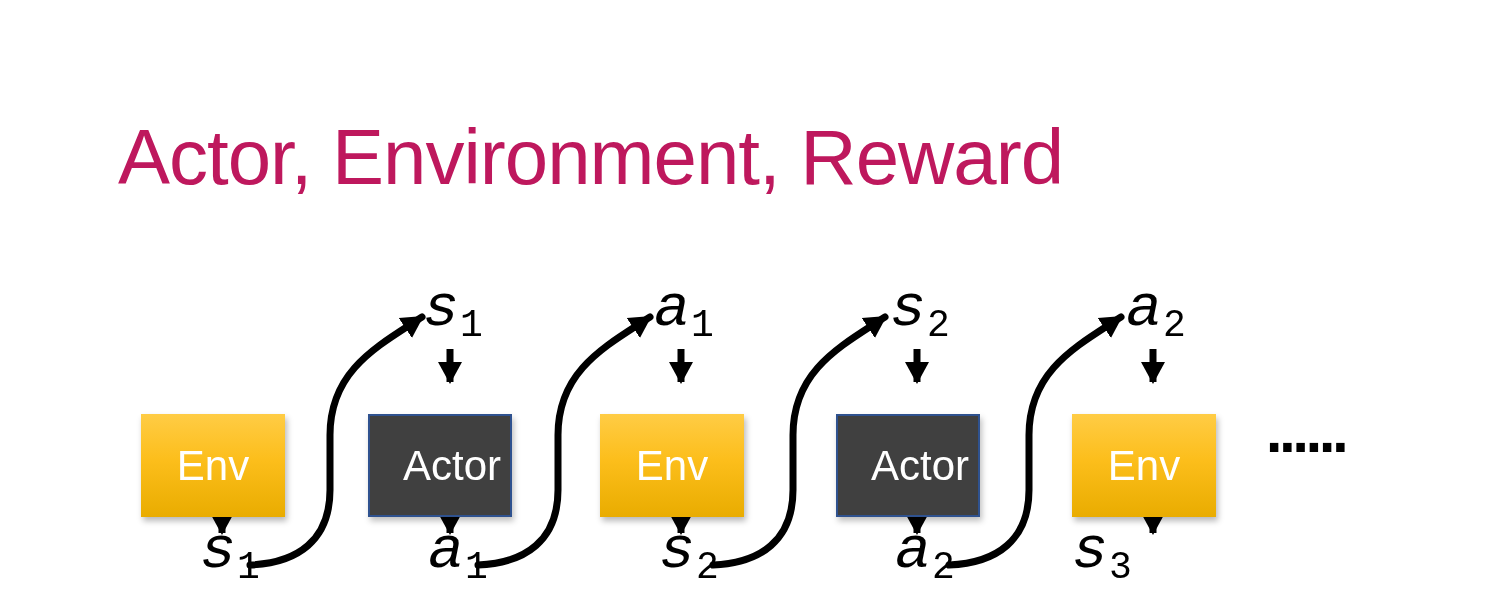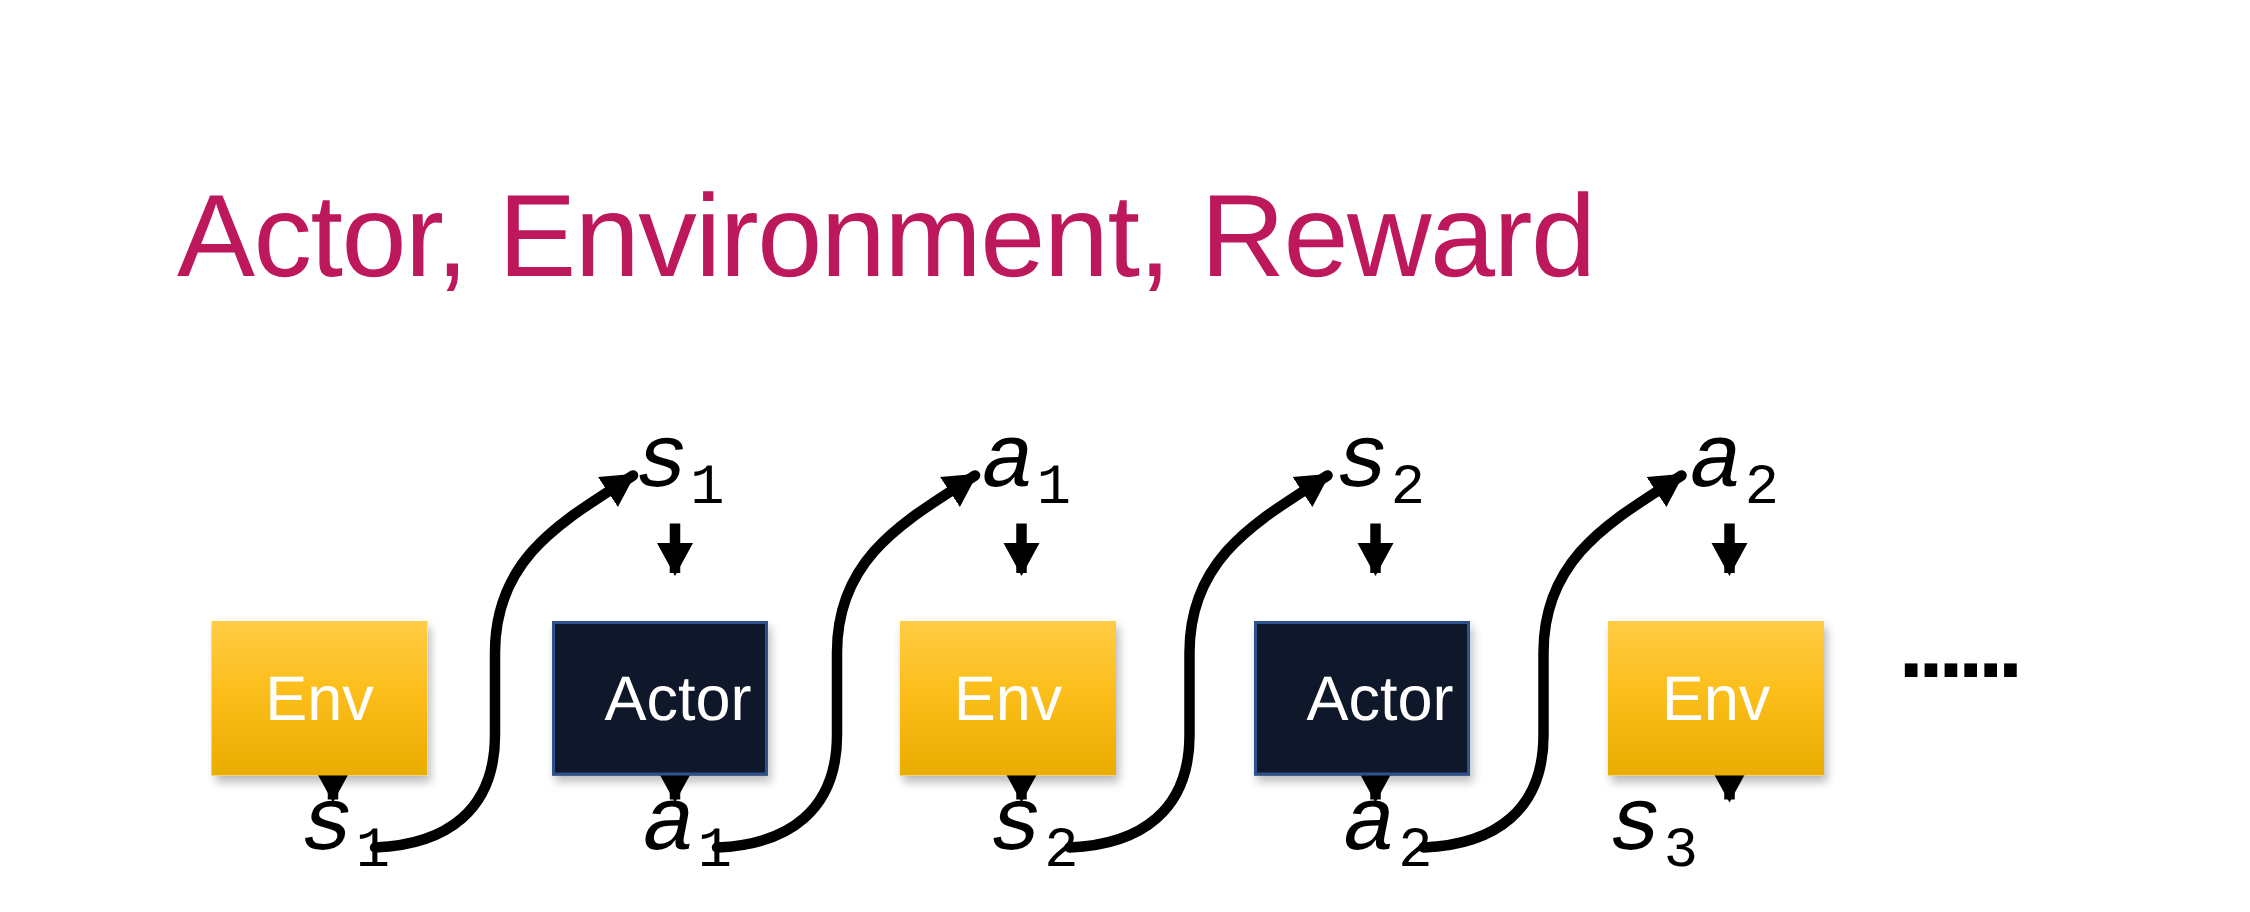--- a/index.html
+++ b/index.html
@@ -22,21 +22,21 @@
   }
   .box .box-label{
     color:#ffffff;font-size:42px;line-height:1;
     font-family:"Liberation Sans",sans-serif;
   }
   .box.env{
     background:linear-gradient(180deg,#FFCC45 0%,#FCBE1B 45%,#E9AC00 100%);
     box-shadow:2px 4px 6px rgba(0,0,0,0.28);
   }
   .box.actor{
-    background:#0f172a;border:2.5px solid #2F528F;
+    background:#404040;border:2.5px solid #2F528F;
     box-shadow:2px 4px 6px rgba(0,0,0,0.25);
     padding-left:24px;
   }
   .mlabel{
     position:absolute;transform:translateX(-50%);
     font-family:Liberation Mono, monospace;font-style:italic;
     font-size:60px;line-height:1;color:#000;white-space:nowrap;
   }
   .mlabel.top{top:279px;}
   .mlabel.bottom{top:521px;}

